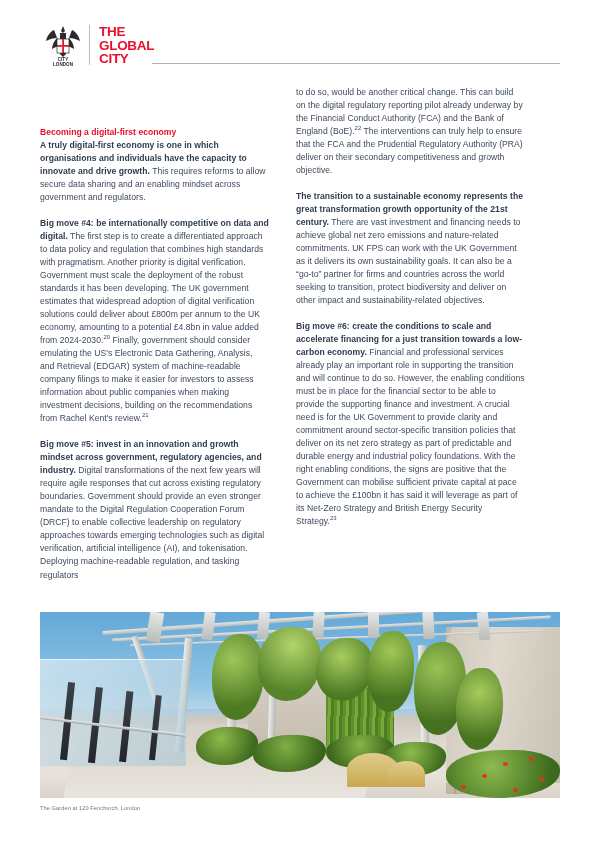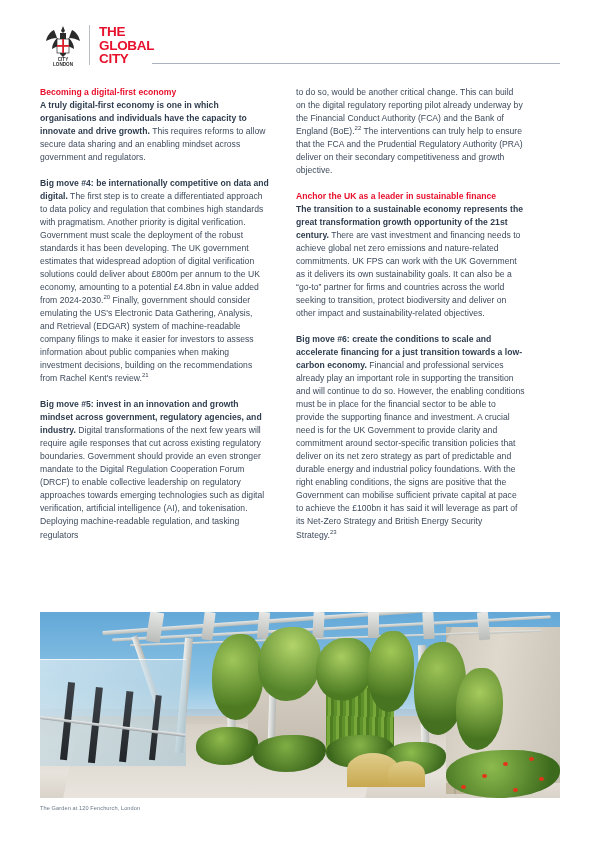--- a/index.html
+++ b/index.html
@@ -73,21 +73,21 @@
     left: 40px;
     top: 86px;
     width: 520px;
     height: 512px;
   }
   .col {
     position: absolute;
     top: 0;
     width: 229px;
   }
-  .col-left  { left: 0; }
+  .col-left  { left: 0; margin-top: 40px; }
   .col-right { left: 256px; }
 
   p.body {
     margin: 0 0 13px 0;
     font-size: 8.6px;
     line-height: 13.02px;
     text-align: left;
     color: #3d4a5c;
     letter-spacing: 0.02px;
   }
@@ -295,21 +295,20 @@
     </p>
   </div>
 
   <div class="col col-right">
 
     <p class="body">
       <span>to do so, would be another critical change. This can build on the digital regulatory reporting pilot already underway by the Financial Conduct Authority (FCA) and the Bank of England (BoE).</span><sup>22</sup><span> The interventions can truly help to ensure that the FCA and the Prudential Regulatory Authority (PRA) deliver on their secondary competitiveness and growth objective.</span>
     </p>
 
     <p class="body">
-      <span class="subhead">Anchor the UK as a leader in sustainable finance</span>
       <span class="lead">The transition to a sustainable economy represents the great transformation growth opportunity of the 21st century.</span><span> There are vast investment and financing needs to achieve global net zero emissions and nature-related commitments. UK FPS can work with the UK Government as it delivers its own sustainability goals. It can also be a “go-to” partner for firms and countries across the world seeking to transition, protect biodiversity and deliver on other impact and sustainability-related objectives.</span>
     </p>
 
     <p class="body">
       <b class="runin">Big move #6: create the conditions to scale and accelerate financing for a just transition towards a low-carbon economy.</b><span> Financial and professional services already play an important role in supporting the transition and will continue to do so. However, the enabling conditions must be in place for the financial sector to be able to provide the supporting finance and investment. A crucial need is for the UK Government to provide clarity and commitment around sector-specific transition policies that deliver on its net zero strategy as part of predictable and durable energy and industrial policy foundations. With the right enabling conditions, the signs are positive that the Government can mobilise sufficient private capital at pace to achieve the £100bn it has said it will leverage as part of its Net-Zero Strategy and British Energy Security Strategy.</span><sup>23</sup>
     </p>
   </div>
 </div>
 
 <div class="figure">

